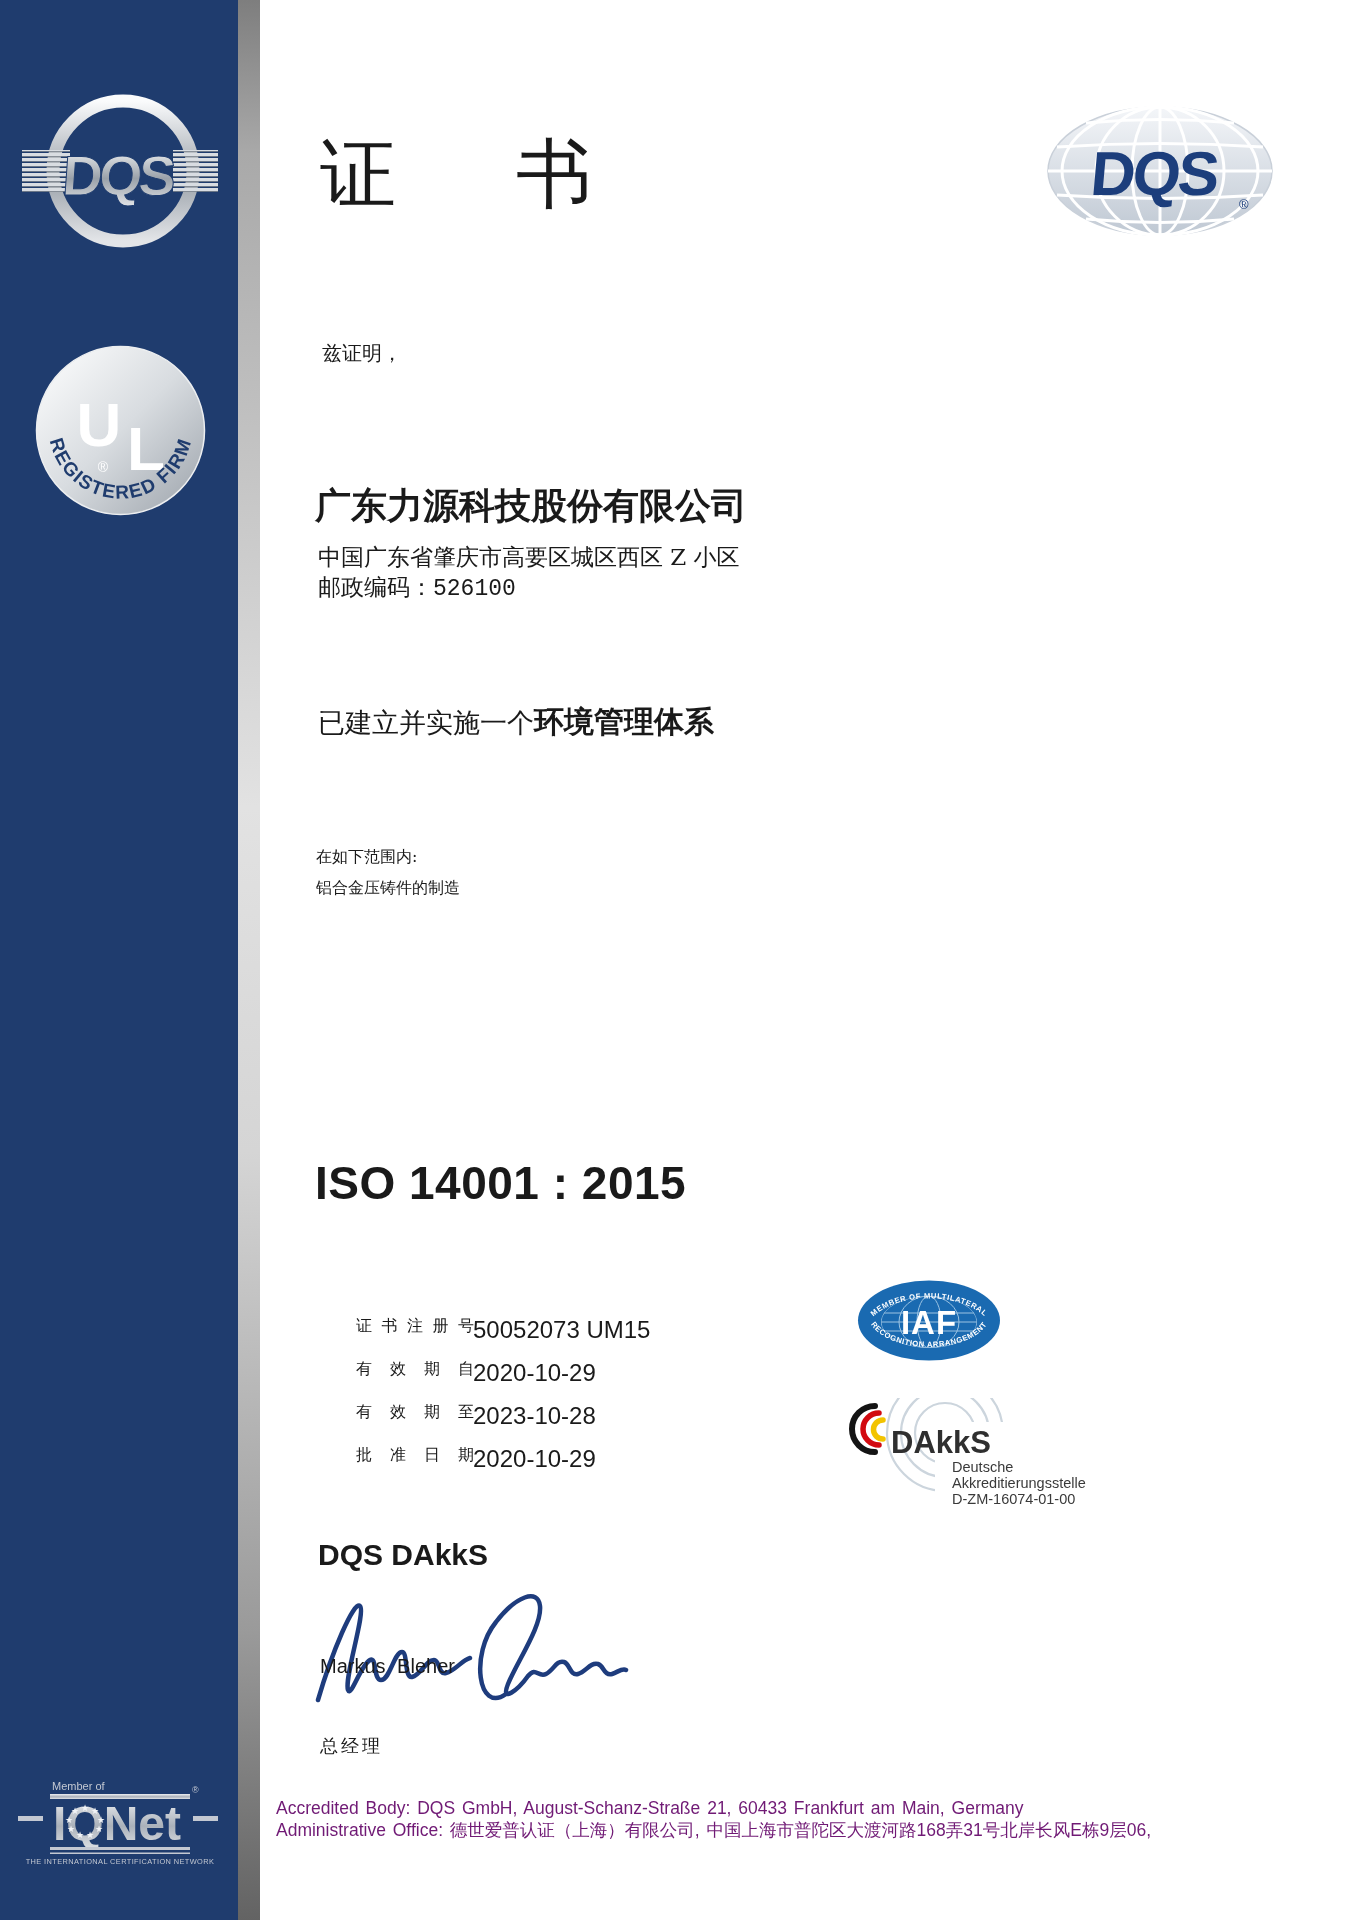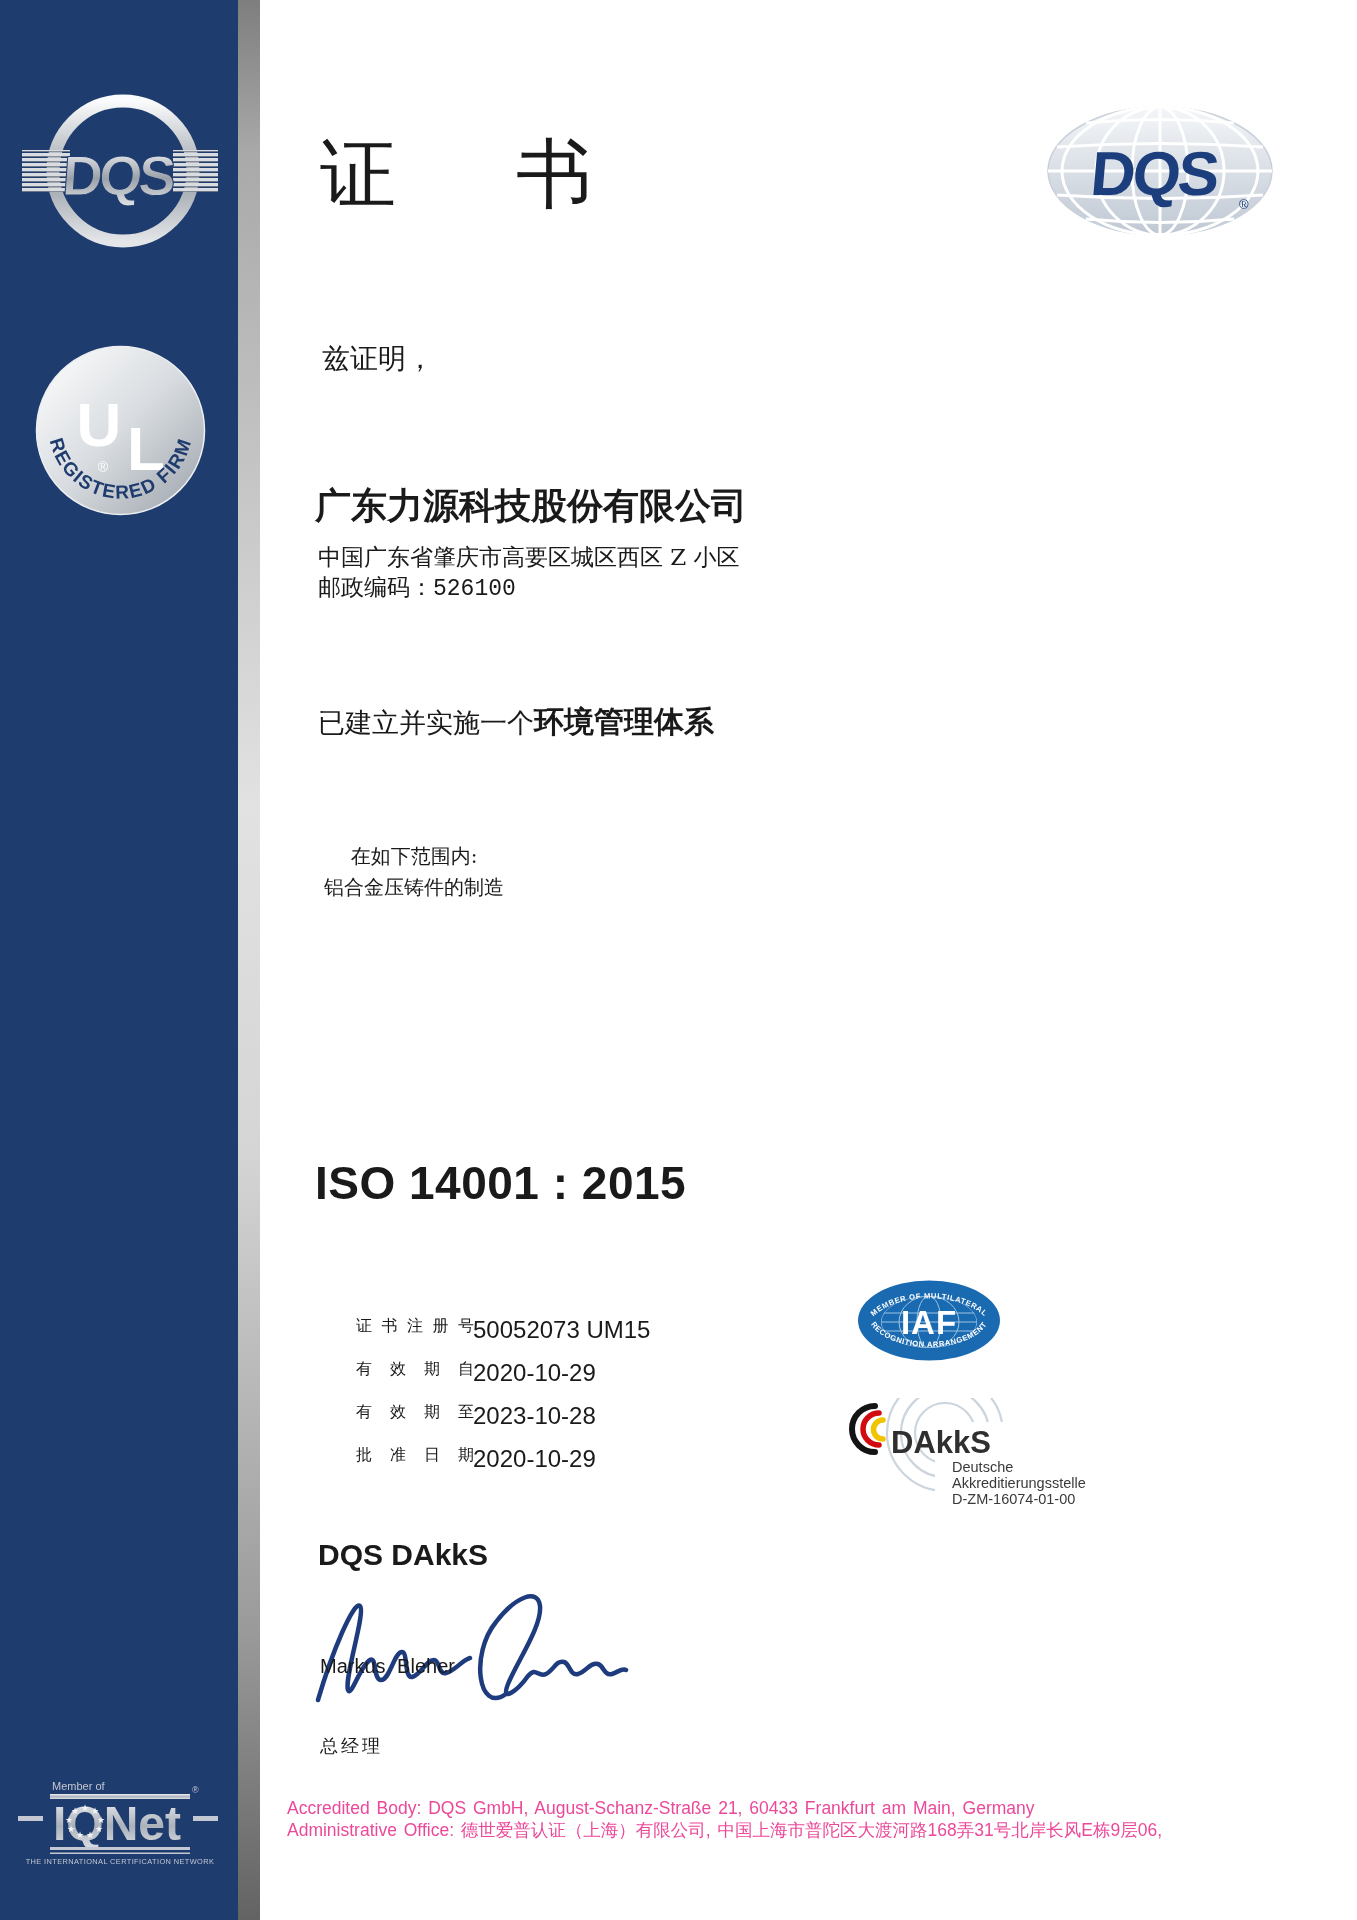--- a/index.html
+++ b/index.html
@@ -5,37 +5,37 @@
   html,body{margin:0;padding:0;background:#ffffff;}
   .page{position:relative;width:1357px;height:1920px;background:#ffffff;overflow:hidden;
         font-family:"DejaVu Serif", serif;color:#1a1a1a;}
   .sidebar{position:absolute;left:0;top:0;width:238px;height:1920px;background:#1f3c6e;}
   .strip{position:absolute;left:238px;top:0;width:22px;height:1920px;
          background:linear-gradient(180deg,#7e7e7e 0%,#a9a9a9 8%,#e2e2e2 42%,#d5d5d5 60%,#9a9a9a 85%,#636363 100%);}
   .abs{position:absolute;}
   .serif{font-family:"DejaVu Serif", serif;}
   .sans{font-family:"Liberation Sans","DejaVu Sans",sans-serif;}
   .cert-title{left:320px;top:124px;font-size:76px;letter-spacing:120px;font-weight:400;white-space:nowrap;}
-  .intro{left:322px;top:340px;font-size:28px;}
+  .intro{left:322px;top:340px;font-size:20px;}
   .company-name{left:315px;top:482px;font-size:36px;font-weight:700;white-space:nowrap;}
   .company-address{left:318px;top:542px;font-size:23px;}
   .company-postal{left:318px;top:572px;font-size:23px;font-family:Liberation Mono, monospace;}
   .system-line{left:318px;top:702px;font-size:27px;white-space:nowrap;}
   .system-line b{font-size:30px;}
-  .scope-block{left:324px;top:841px;font-size:20px;line-height:31px;text-align:center;}
+  .scope-block{left:316px;top:841px;font-size:16px;line-height:31px;}
   .audit-block{left:318px;top:1048px;font-size:25px;line-height:31px;}
   .standard{left:315px;top:1156px;font-size:46px;font-weight:700;letter-spacing:0.5px;white-space:nowrap;}
   .details{left:322px;top:1316px;}
   .detail-row{position:absolute;left:0;white-space:nowrap;}
   .detail-label{display:inline-block;width:118px;font-size:16px;text-align:justify;text-align-last:justify;vertical-align:top;margin-left:34px;}
   .detail-value{position:absolute;left:151px;top:0;font-size:24px;font-family:"Liberation Sans","DejaVu Sans",sans-serif;}
   .issuer-name{left:318px;top:1538px;font-size:30px;font-weight:700;}
   .signer-name{left:320px;top:1614px;font-size:20px;word-spacing:6px;margin-top:41px;}
   .signer-title{left:320px;top:1734px;font-size:18px;letter-spacing:3px;}
-  .footer{left:287px;top:1797px;font-size:17.5px;line-height:22px;color:#ec4899;width:1060px;word-spacing:2px;}
+  .footer{left:276px;top:1797px;font-size:17.5px;line-height:22px;color:#701a75;width:1060px;word-spacing:2px;}
   .footer .l3{padding-left:7px;}
 </style>
 </head>
 <body>
 
 <div class="page">
 
   <div class="sidebar"></div>
   <div class="strip"></div>
 

